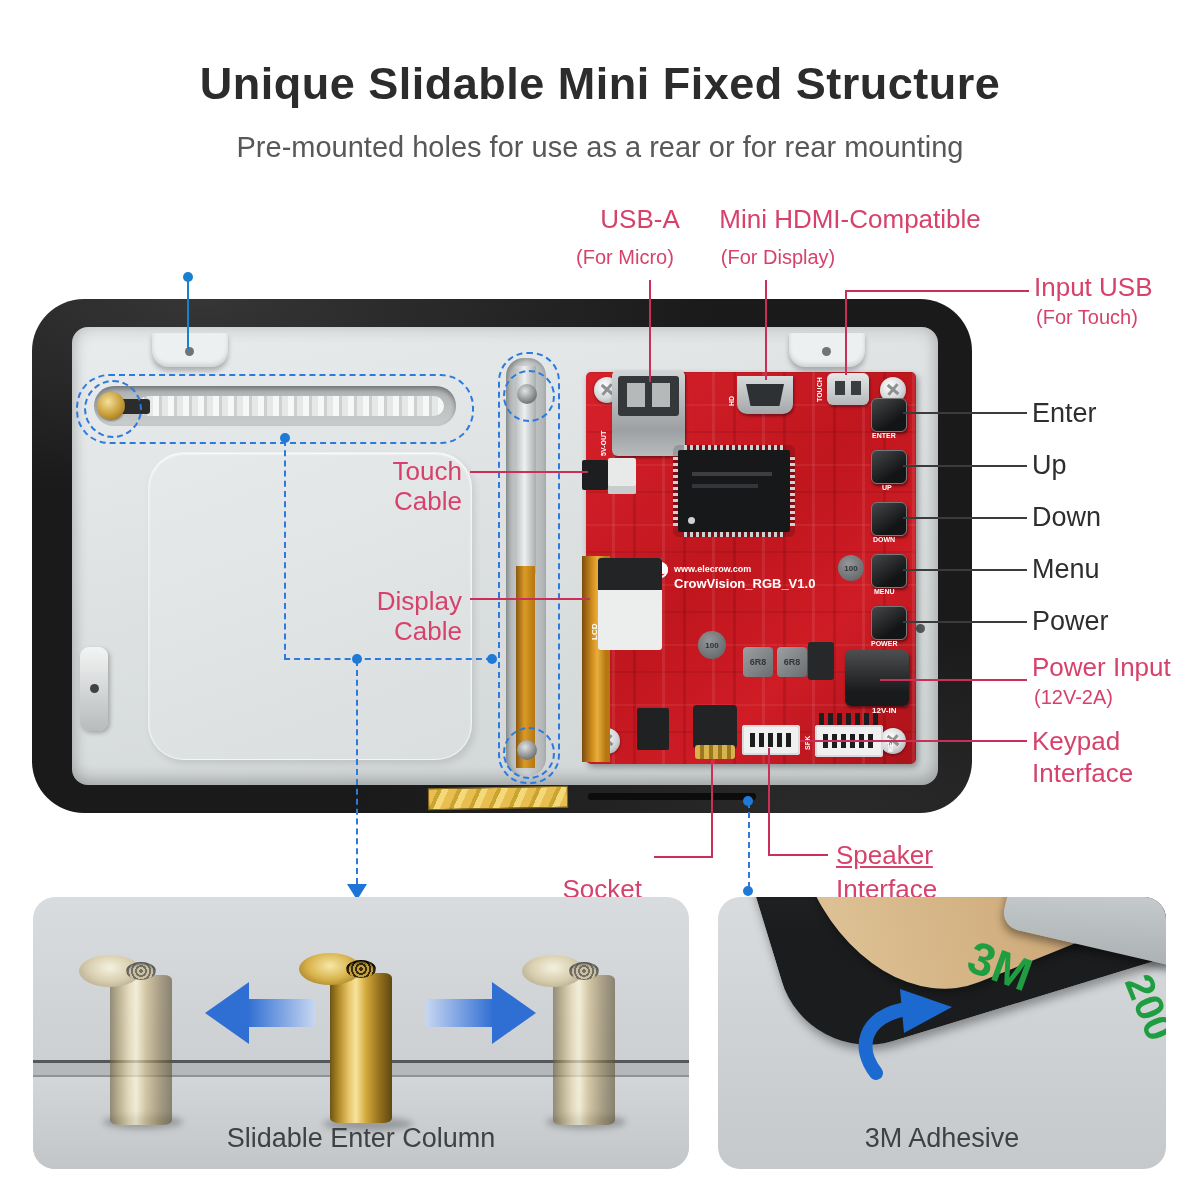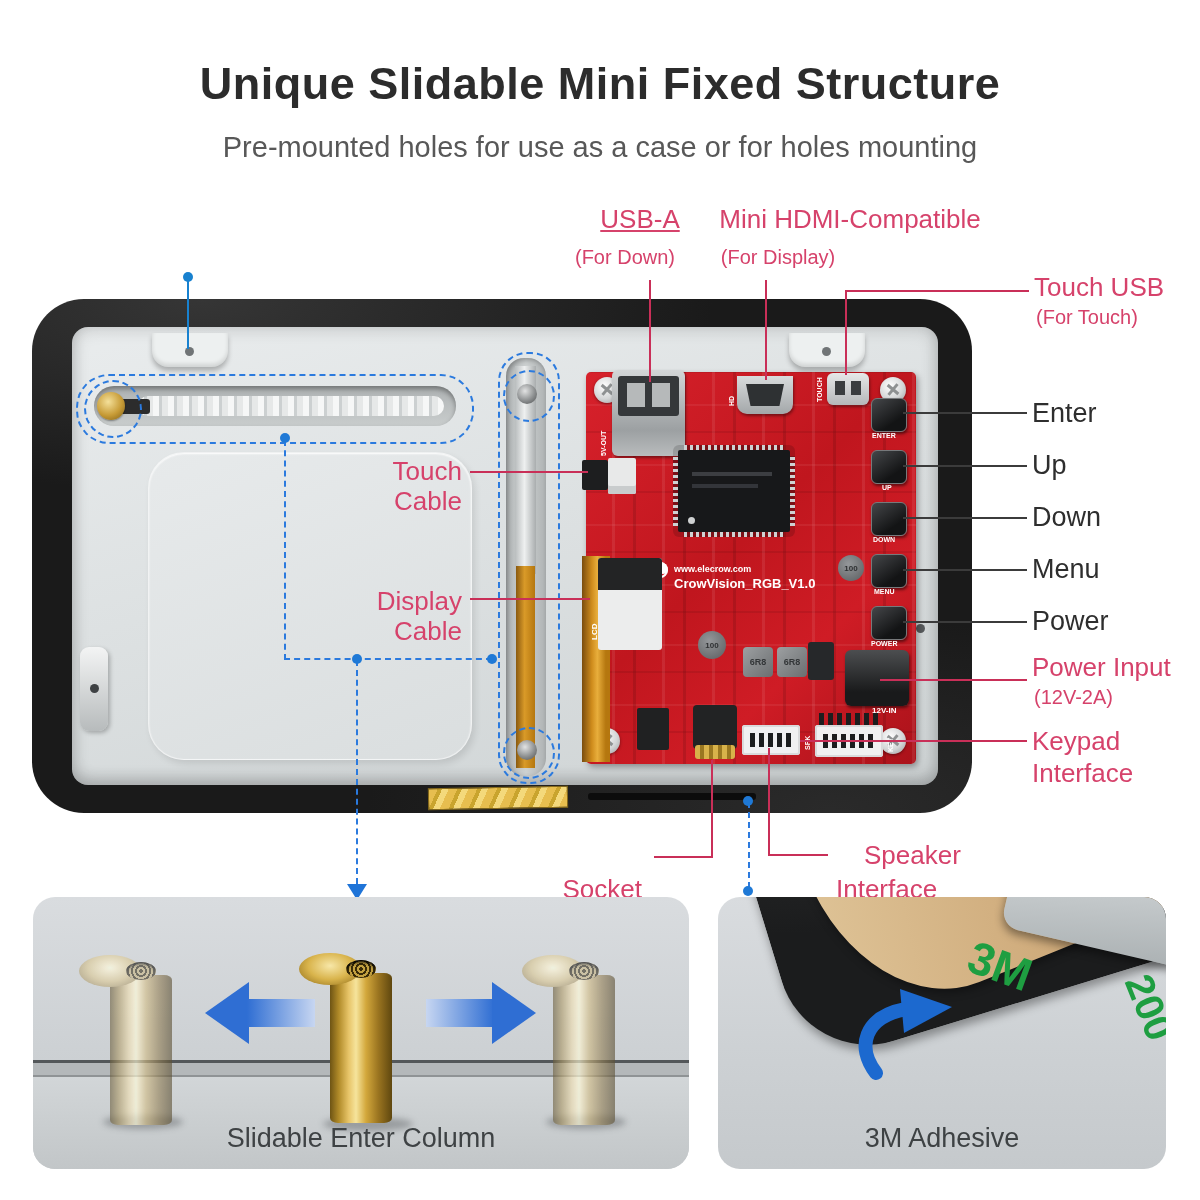--- a/index.html
+++ b/index.html
@@ -133,21 +133,21 @@
   .graytop{left:290px;top:-38px;width:210px;height:92px;transform:rotate(13deg);border-radius:18px;
     background:linear-gradient(170deg,#d8dcde,#aab0b2);box-shadow:0 5px 8px rgba(0,0,0,.4);}
   .brand3m{color:#1e9e41;font-weight:700;}
 </style>
 </head>
 <body>
 
 <div id="stage">
 
   <div class="abs title">Unique Slidable Mini Fixed Structure</div>
-  <div class="abs subtitle">Pre-mounted holes for use as a case or for holes mounting</div>
+  <div class="abs subtitle">Pre-mounted holes for use as a rear or for rear mounting</div>
 
   <div class="abs bezel"></div>
   <div class="abs panel"></div>
   <div class="abs notch" style="left:152px;top:333px;"></div>
   <div class="abs ndot" style="left:185px;top:347px;"></div>
   <div class="abs notch" style="left:789px;top:333px;"></div>
   <div class="abs ndot" style="left:822px;top:347px;"></div>
   <div class="abs plate"></div>
   <div class="abs rail"></div>
   <div class="abs railtex"></div>
@@ -267,29 +267,29 @@
   <div class="abs bdot" style="left:487px;top:654px;"></div>
   <div class="abs darr" style="left:347px;top:884px;"></div>
 
   <div class="abs dashv" style="left:748px;top:802px;height:86px;"></div>
   <div class="abs bdot" style="left:743px;top:796px;"></div>
   <div class="abs bdot" style="left:743px;top:886px;"></div>
 
   <div class="abs bdot" style="left:183px;top:272px;background:#1881cf;"></div>
   <div class="abs ln-blu" style="left:187px;top:281px;width:2px;height:68px;"></div>
 
-  <div class="abs lbl ctr" style="left:640px;top:204px;text-decoration:underline;">USB-A</div>
-  <div class="abs lbl-sm ctr" style="left:625px;top:246px;">(For Down)</div>
+  <div class="abs lbl ctr" style="left:640px;top:204px;">USB-A</div>
+  <div class="abs lbl-sm ctr" style="left:625px;top:246px;">(For Micro)</div>
   <div class="abs ln" style="left:649px;top:280px;width:2px;height:102px;"></div>
 
   <div class="abs lbl ctr" style="left:850px;top:204px;">Mini HDMI-Compatible</div>
   <div class="abs lbl-sm ctr" style="left:778px;top:246px;">(For Display)</div>
   <div class="abs ln" style="left:765px;top:280px;width:2px;height:100px;"></div>
 
-  <div class="abs lbl" style="left:1034px;top:272px;">Touch USB</div>
+  <div class="abs lbl" style="left:1034px;top:272px;">Input USB</div>
   <div class="abs lbl-sm" style="left:1036px;top:306px;">(For Touch)</div>
   <div class="abs ln" style="left:845px;top:290px;width:184px;height:2px;"></div>
   <div class="abs ln" style="left:845px;top:290px;width:2px;height:85px;"></div>
 
   <div class="abs lbl-blk" style="left:1032px;top:398px;">Enter</div>
   <div class="abs ln-blk" style="left:903px;top:412px;width:124px;height:2px;"></div>
   <div class="abs lbl-blk" style="left:1032px;top:450px;">Up</div>
   <div class="abs ln-blk" style="left:903px;top:465px;width:124px;height:2px;"></div>
   <div class="abs lbl-blk" style="left:1032px;top:502px;">Down</div>
   <div class="abs ln-blk" style="left:903px;top:517px;width:124px;height:2px;"></div>
@@ -311,21 +311,21 @@
   <div class="abs ln" style="left:470px;top:471px;width:118px;height:2px;"></div>
 
   <div class="abs lbl rgt" style="left:462px;top:586px;">Display</div>
   <div class="abs lbl rgt" style="left:462px;top:616px;">Cable</div>
   <div class="abs ln" style="left:470px;top:598px;width:120px;height:2px;"></div>
 
   <div class="abs lbl rgt" style="left:642px;top:874px;">Socket</div>
   <div class="abs ln" style="left:711px;top:760px;width:2px;height:98px;"></div>
   <div class="abs ln" style="left:654px;top:856px;width:59px;height:2px;"></div>
 
-  <div class="abs lbl" style="left:864px;top:840px;">Speaker</div>
+  <div class="abs lbl" style="left:836px;top:840px;text-decoration:underline;">Speaker</div>
   <div class="abs lbl" style="left:836px;top:874px;">Interface</div>
   <div class="abs ln" style="left:768px;top:748px;width:2px;height:108px;"></div>
   <div class="abs ln" style="left:768px;top:854px;width:60px;height:2px;"></div>
 
   <div class="abs photo" style="left:33px;width:656px;">
     <div class="abs groove-d" style="top:163px;"></div>
     <div class="abs groove-m" style="top:166px;"></div>
     <div class="abs groove-l" style="top:178px;"></div>
     <div class="abs lowerp" style="top:180px;"></div>
     <div class="abs shadowE" style="left:70px;top:218px;width:80px;"></div>

